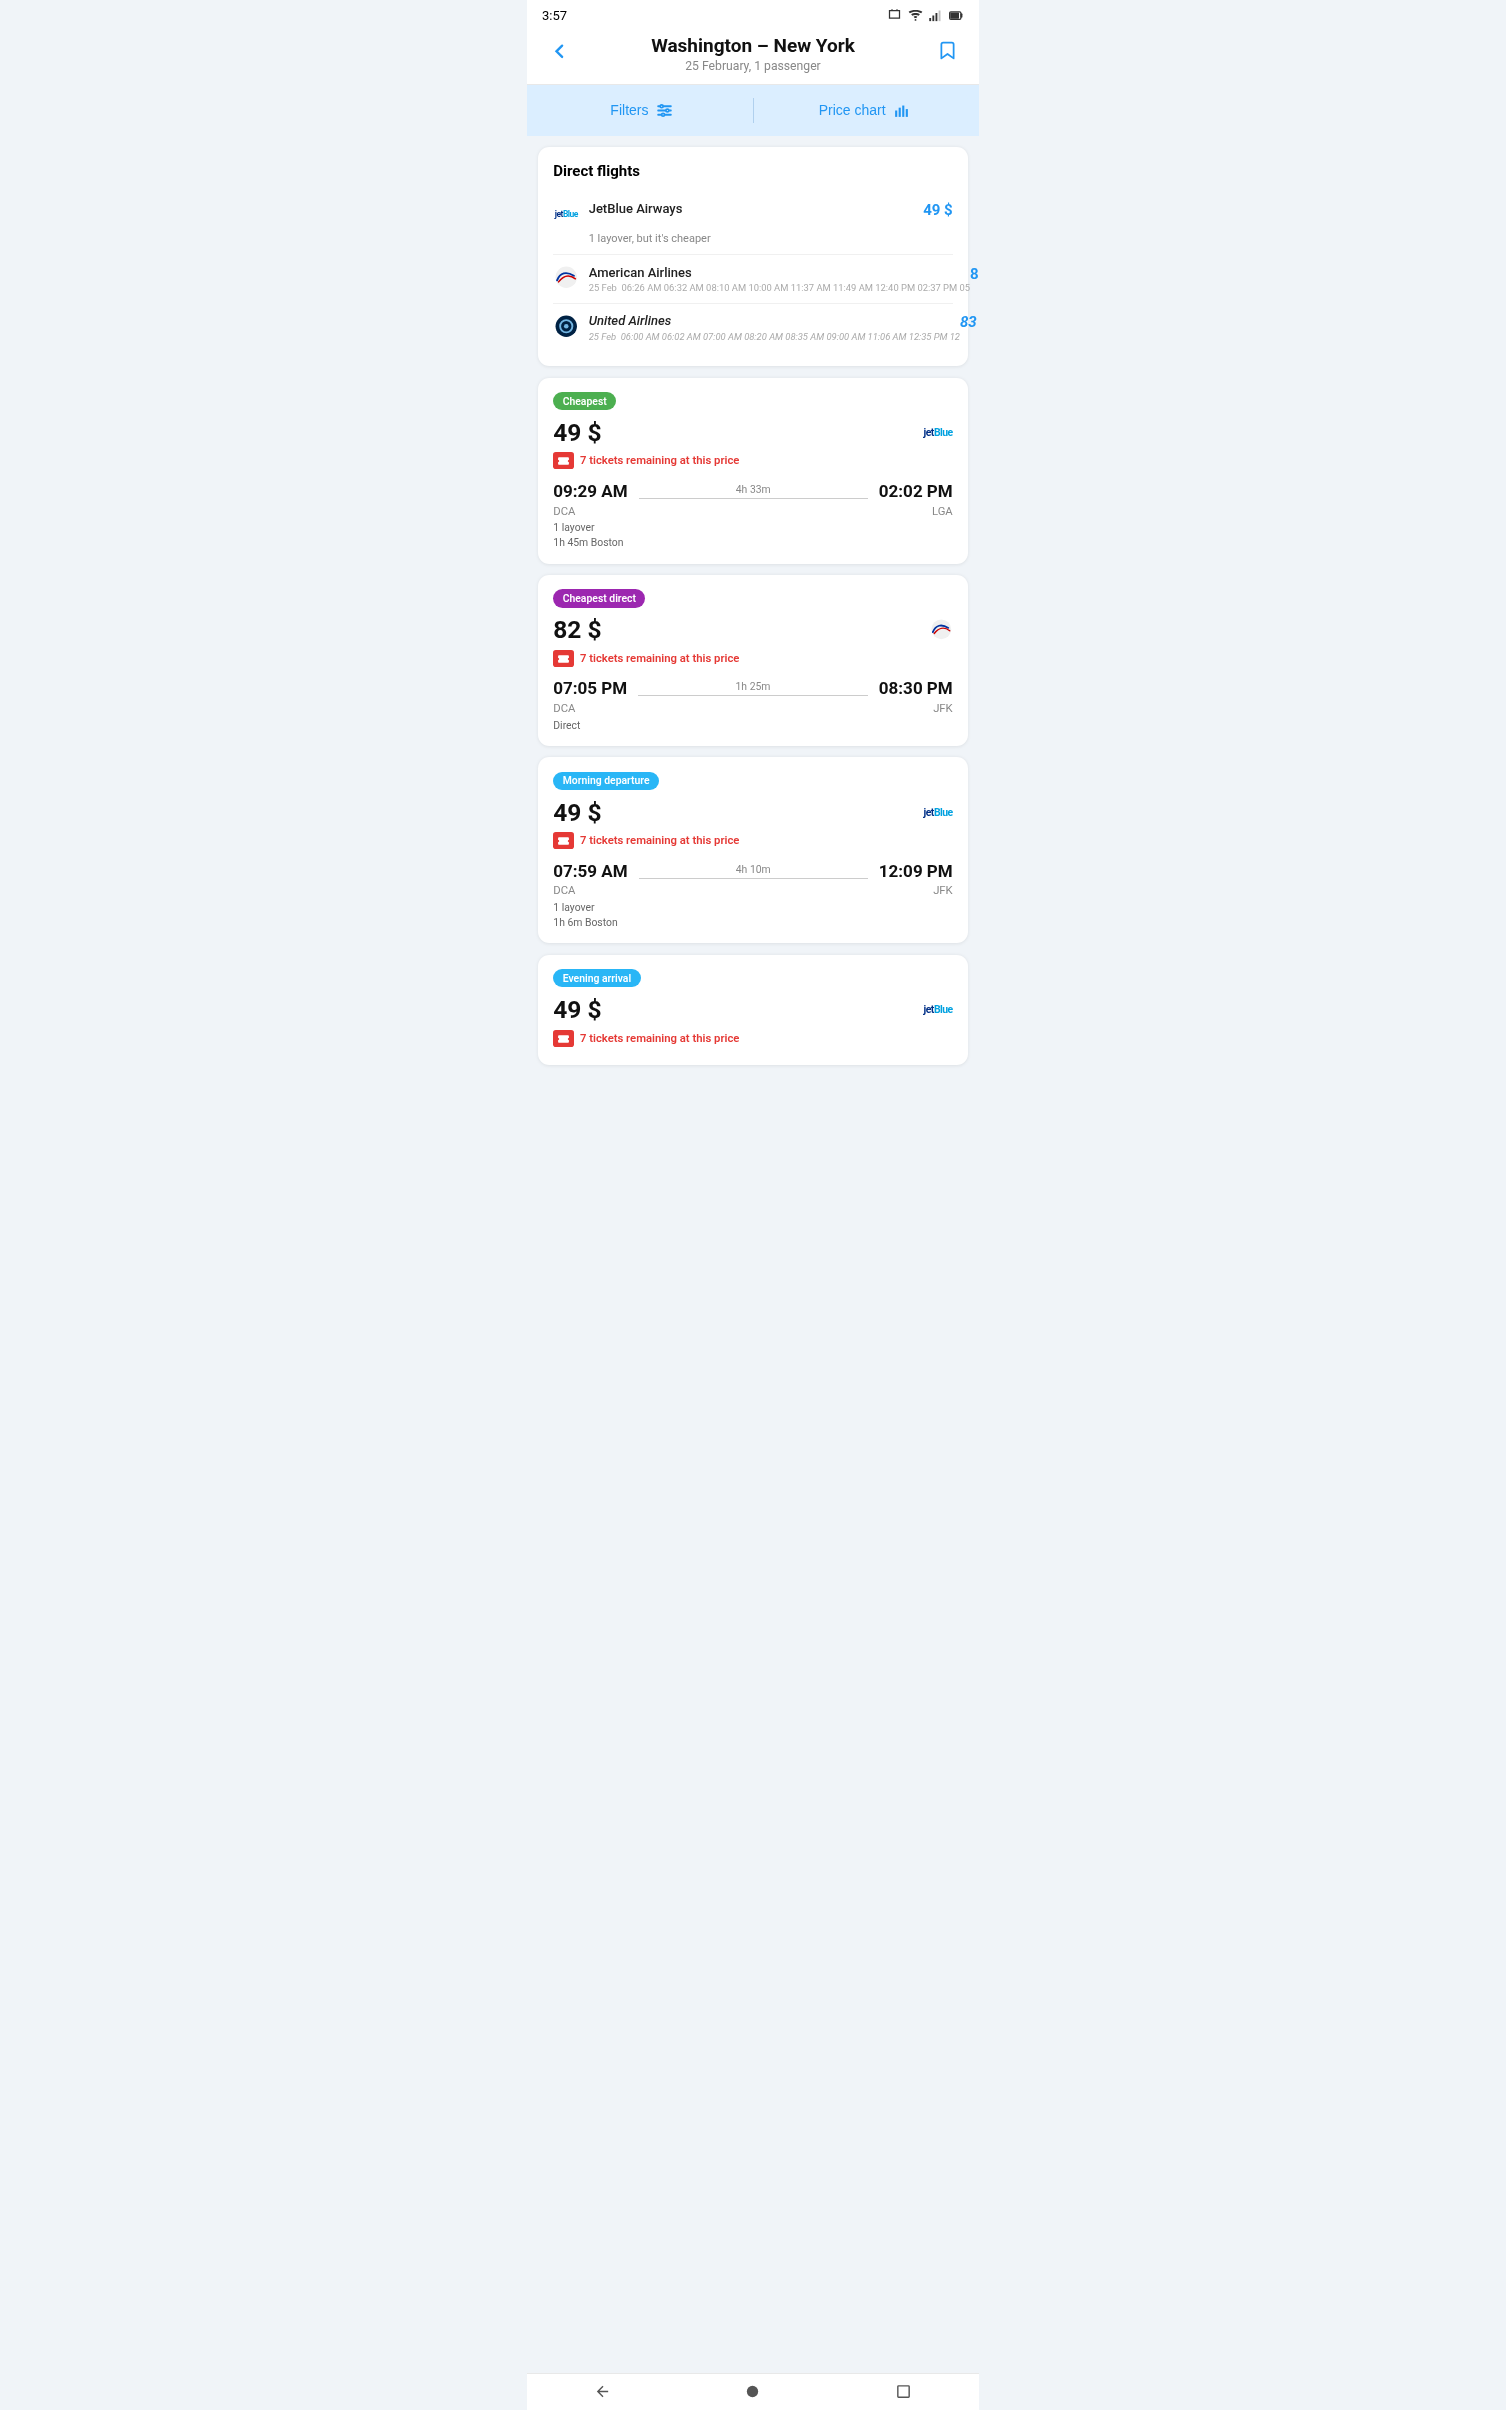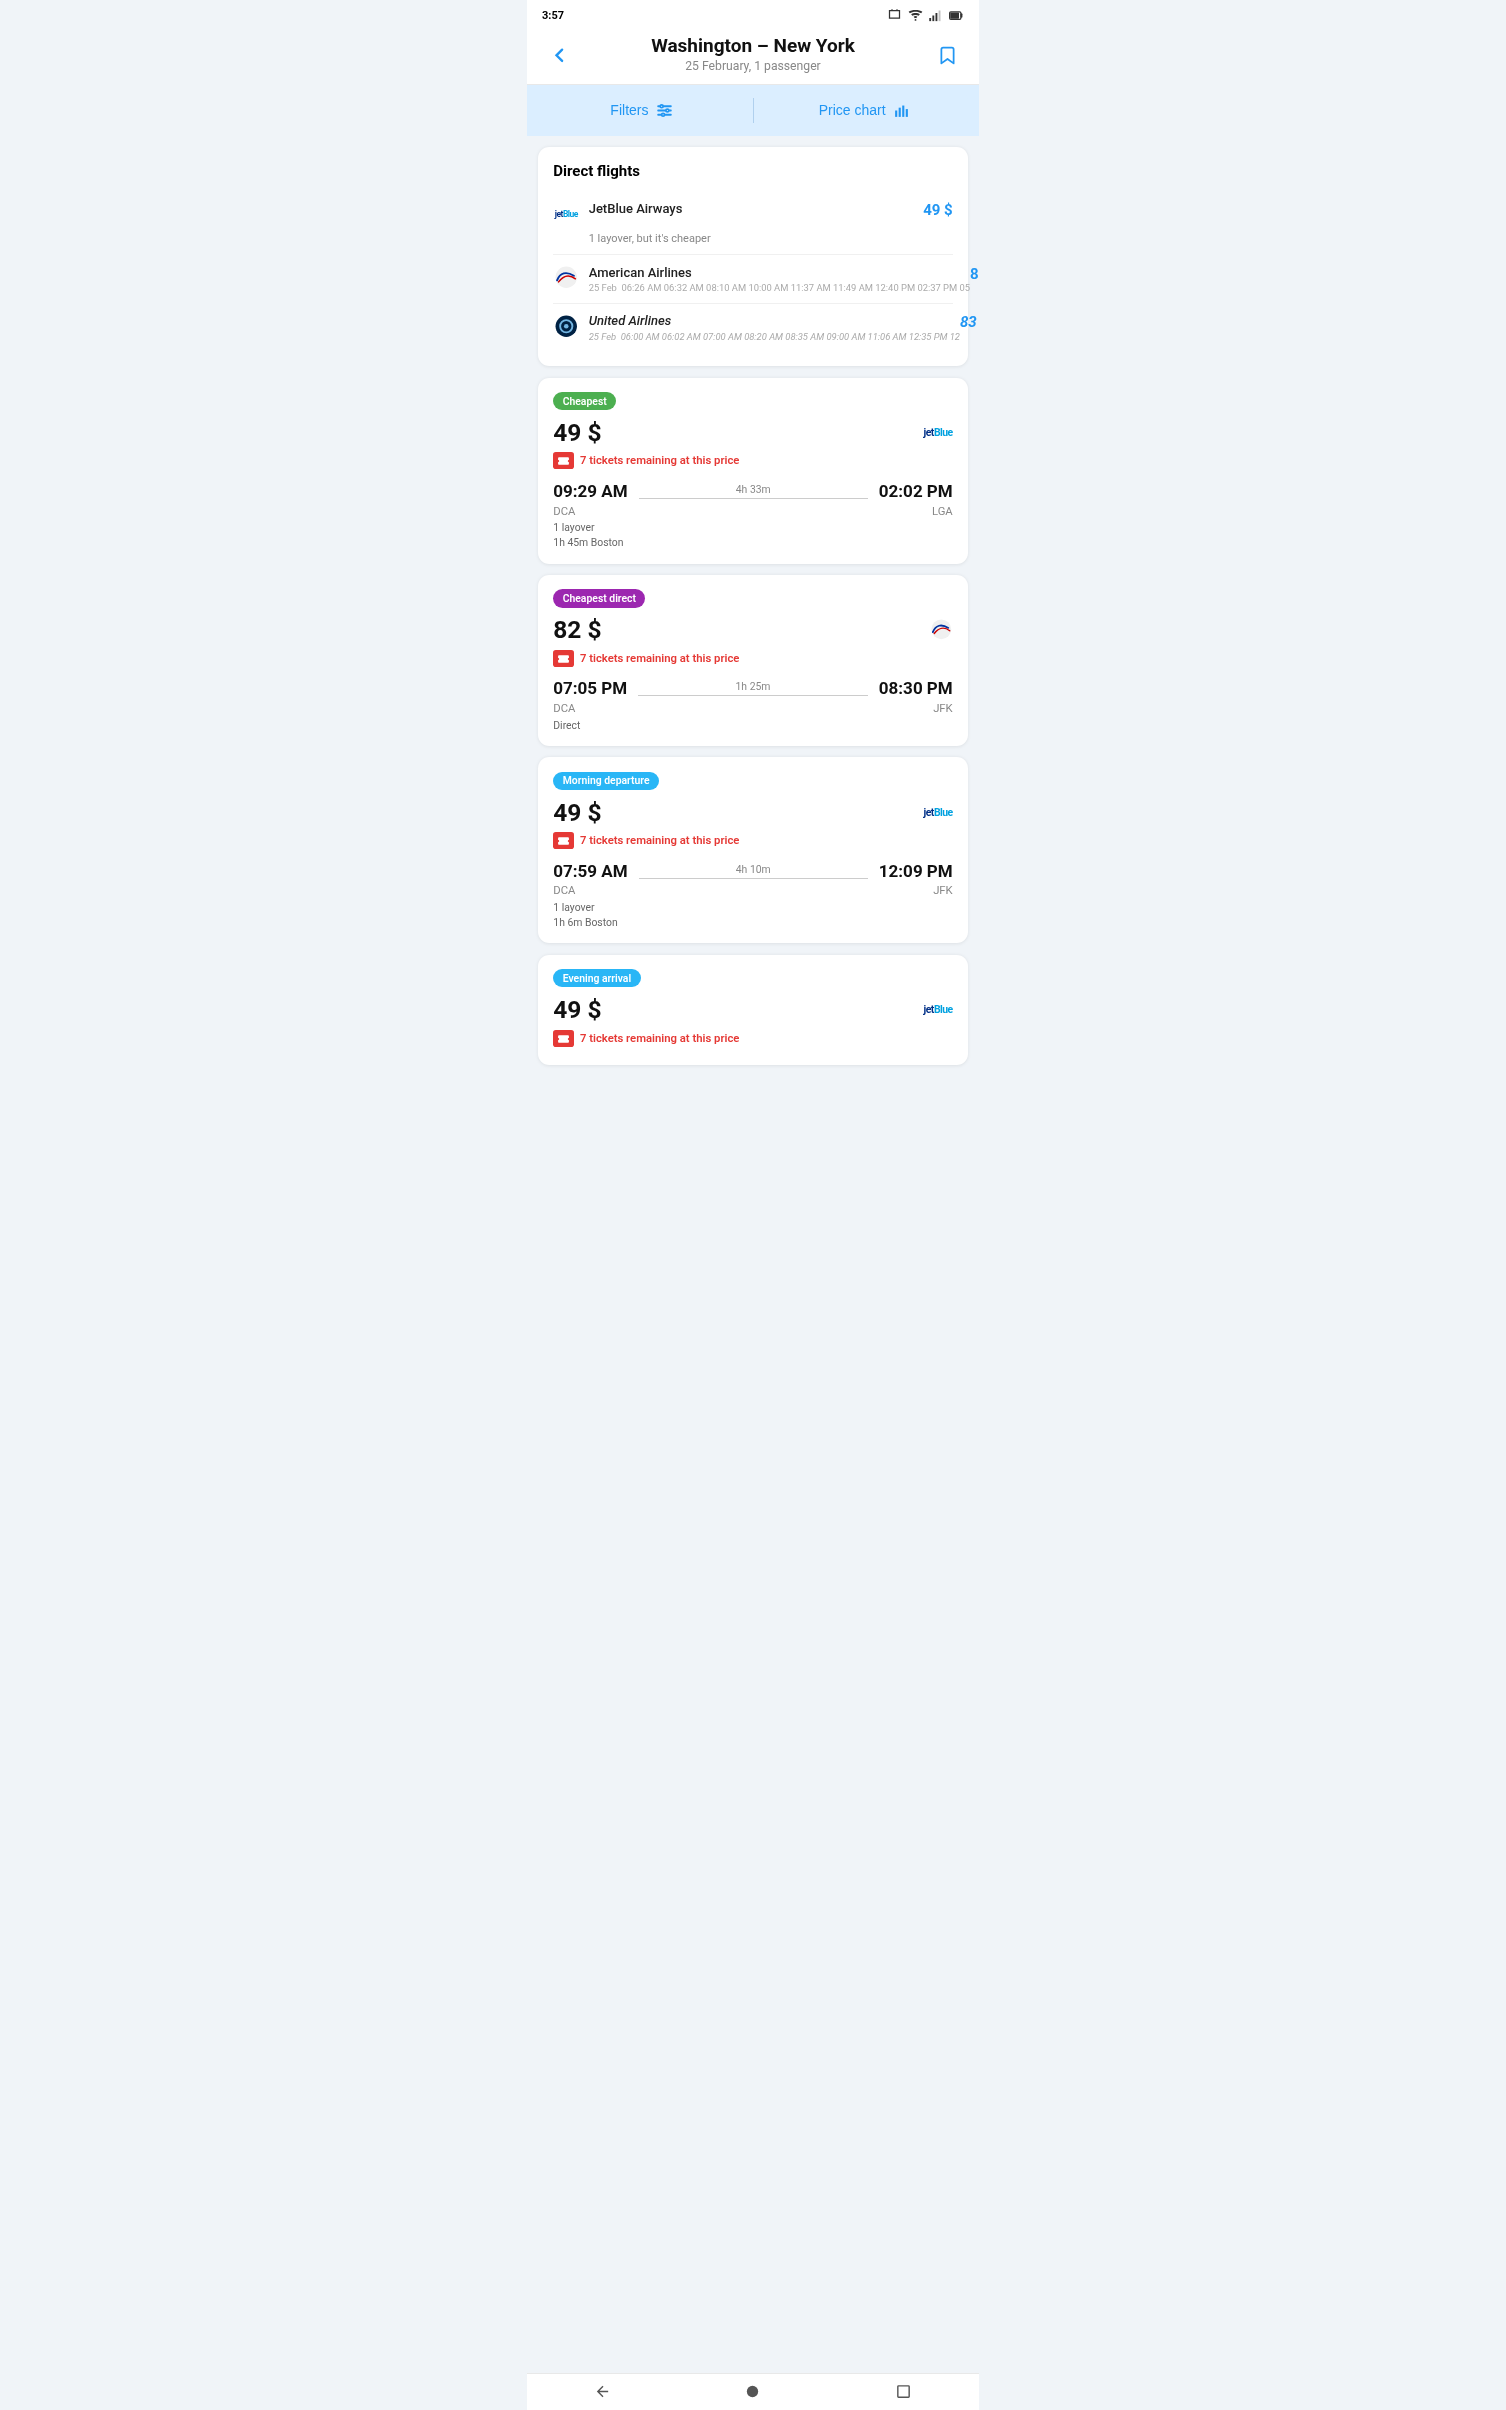--- a/index.html
+++ b/index.html
@@ -16,30 +16,30 @@
     
     .status-bar {
       background: white;
       display: flex;
       justify-content: space-between;
       align-items: center;
       padding: 7.5px 15px 3.8px;
       font-size: 12.2px;
       font-weight: 600;
     }
-    .status-bar .time { font-size: 11px; font-weight: 700; }
+    .status-bar .time { font-size: 13px; font-weight: 400; }
     .status-icons { display: flex; gap: 5.6px; align-items: center; }
     .status-icons svg { width: 15px; height: 15px; }
 
     
     .header {
       background: white;
       padding: 7.5px 15px 11.3px;
       display: flex;
-      align-items: flex-end;
+      align-items: flex-start;
       justify-content: space-between;
       border-bottom: 0.9px solid #e8e8e8;
     }
     .header-center { text-align: center; flex: 1; }
     .header-title { font-size: 19px; font-weight: 700; color: #111; }
     .header-subtitle { font-size: 12.2px; color: #888; margin-top: 1.9px; }
     .header-back, .header-bookmark {
       width: 34px; height: 34px;
       display: flex; align-items: center; justify-content: center;
       cursor: pointer;

